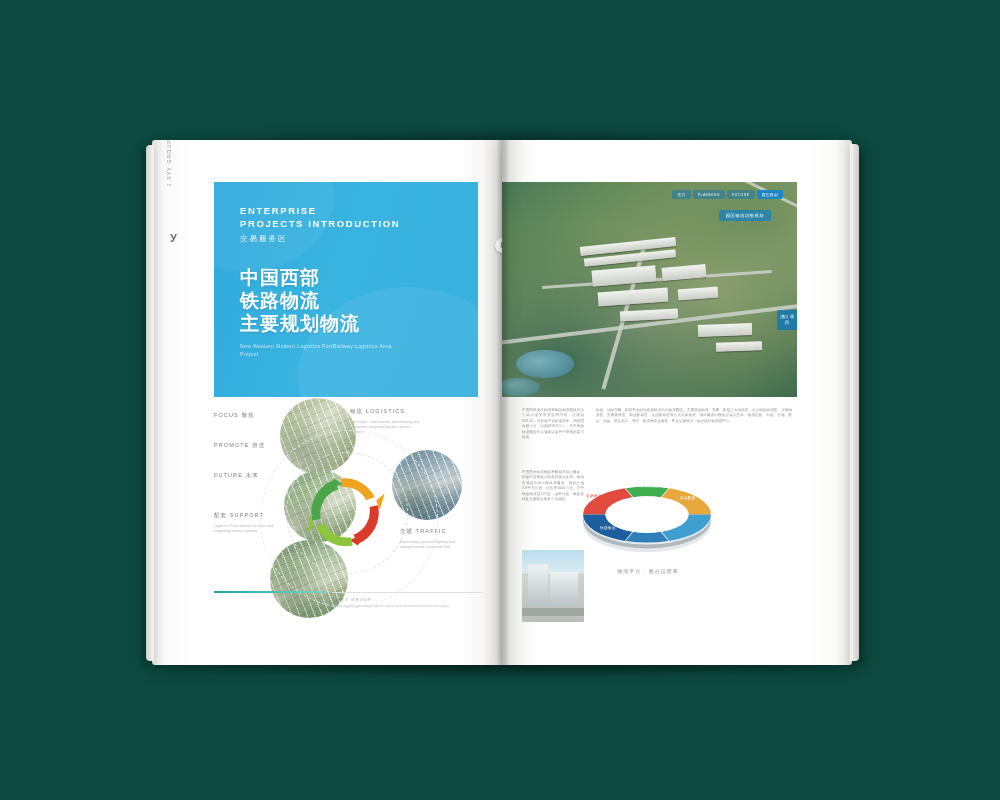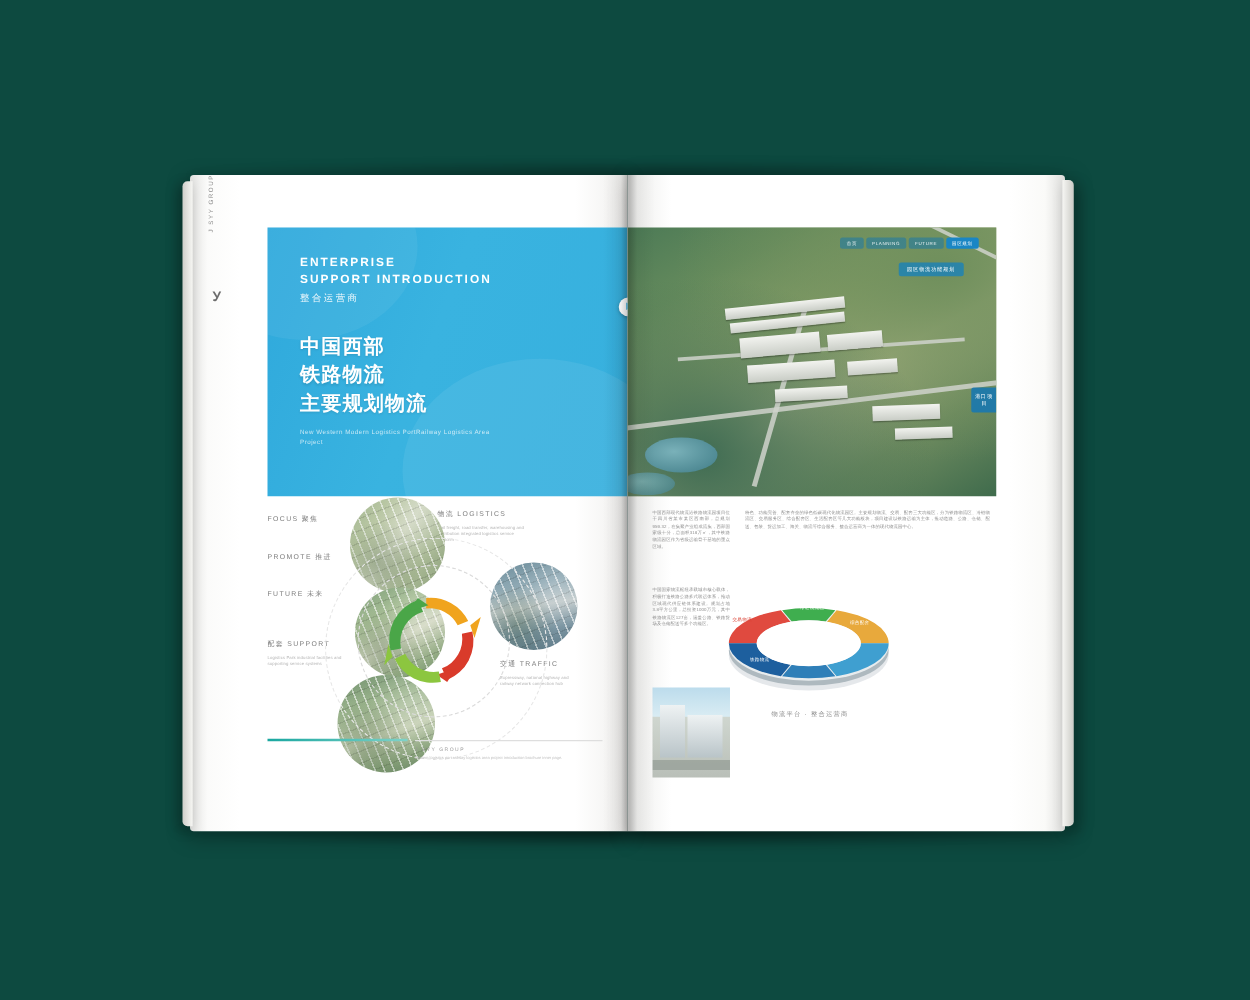--- a/index.html
+++ b/index.html
@@ -117,21 +117,21 @@
     font-size: 11px;
     color: #6d6d6d;
     font-weight: bold;
   }
 
   
   #hero {
     position: absolute;
     left: 62px;
     top: 42px;
-    width: 288px;
+    width: 264px;
     height: 215px;
     background: linear-gradient(110deg, #2fa9dc 0%, #39b3e0 45%, #37b0de 100%);
     overflow: hidden;
   }
   #hero-wave {
     position: absolute;
     right: -40px; bottom: -70px;
     width: 220px; height: 180px;
     border-radius: 50%;
     background: rgba(255,255,255,0.07);
@@ -156,21 +156,21 @@
     position: absolute;
     left: 26px; top: 52px;
     color: rgba(255,255,255,0.92);
     font-size: 7.5px;
     letter-spacing: 2px;
   }
   #hero-title {
     position: absolute;
     left: 26px; top: 84px;
     color: #ffffff;
-    font-size: 16px;
+    font-size: 19px;
     line-height: 23px;
     letter-spacing: 1px;
     font-weight: bold;
     text-shadow: 0 1px 2px rgba(0,0,0,0.12);
   }
   #hero-sub-en {
     position: absolute;
     left: 26px; top: 160px;
     color: rgba(255,255,255,0.72);
     font-size: 5px;
@@ -425,23 +425,23 @@
 
       <div class="spine-label">J SYY GROUP · 026-027</div>
       <div class="spine-logo">У</div>
 
       <div id="hero">
         <div id="hero-wave"></div>
         <div id="hero-wave2"></div>
 
         <div id="hero-en">
           <div>ENTERPRISE</div>
-          <div>SUPPORT INTRODUCTION</div>
+          <div>PROJECTS INTRODUCTION</div>
         </div>
-        <div id="hero-cn-sub">整合运营商</div>
+        <div id="hero-cn-sub">交易服务区</div>
 
         <div id="hero-title">
           <div>中国西部</div>
           <div>铁路物流</div>
           <div>主要规划物流</div>
         </div>
         <div id="hero-sub-en">New Western Modern Logistics PortRailway Logistics Area Project</div>
       </div>
       <div id="hero-play"></div>
 

